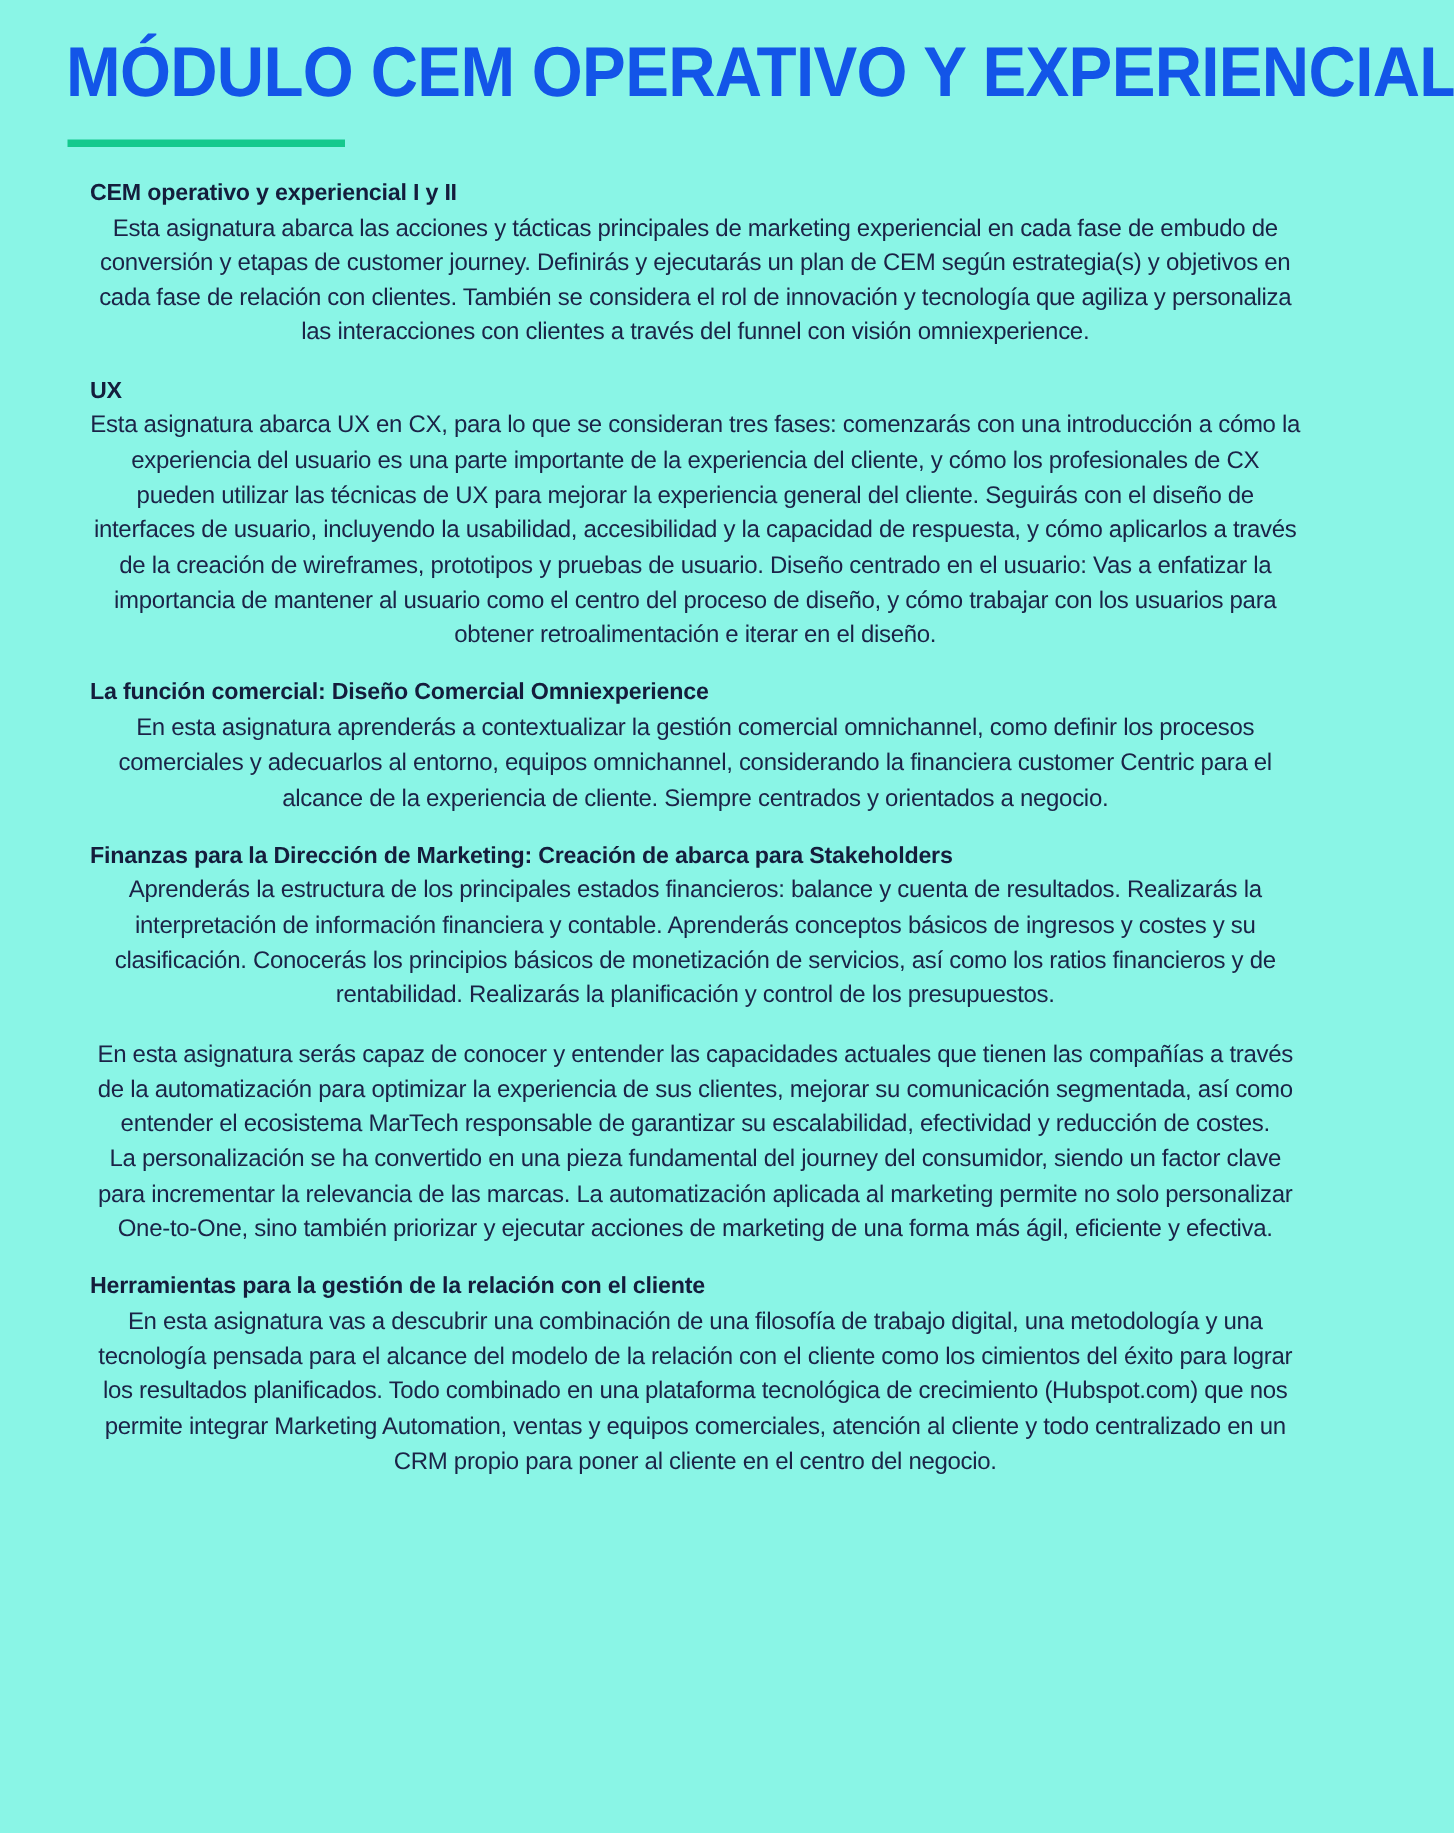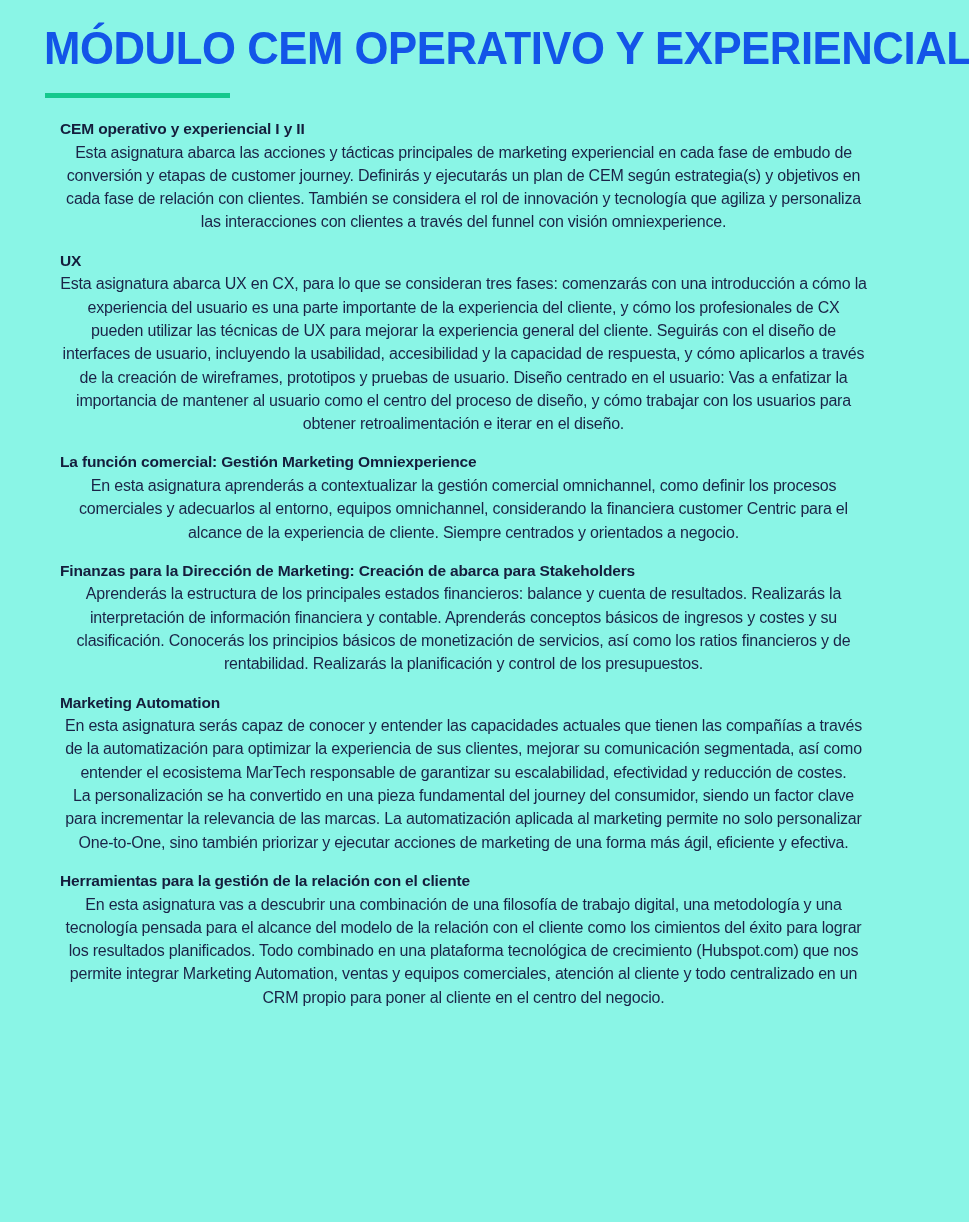--- a/index.html
+++ b/index.html
@@ -100,31 +100,30 @@
       <div class="section-heading">CEM operativo y experiencial I y II</div>
       <p class="section-para">Esta asignatura abarca las acciones y tácticas principales de marketing experiencial en cada fase de embudo de conversión y etapas de customer journey. Definirás y ejecutarás un plan de CEM según estrategia(s) y objetivos en cada fase de relación con clientes. También se considera el rol de innovación y tecnología que agiliza y personaliza las interacciones con clientes a través del funnel con visión omniexperience.</p>
     </div>
 
     <div class="section">
       <div class="section-heading">UX</div>
       <p class="section-para">Esta asignatura abarca UX en CX, para lo que se consideran tres fases: comenzarás con una introducción a cómo la experiencia del usuario es una parte importante de la experiencia del cliente, y cómo los profesionales de CX pueden utilizar las técnicas de UX para mejorar la experiencia general del cliente. Seguirás con el diseño de interfaces de usuario, incluyendo la usabilidad, accesibilidad y la capacidad de respuesta, y cómo aplicarlos a través de la creación de wireframes, prototipos y pruebas de usuario. Diseño centrado en el usuario: Vas a enfatizar la importancia de mantener al usuario como el centro del proceso de diseño, y cómo trabajar con los usuarios para obtener retroalimentación e iterar en el diseño.</p>
     </div>
 
     <div class="section">
-      <div class="section-heading">La función comercial: Gestión Marketing Omniexperience</div>
+      <div class="section-heading">La función comercial: Diseño Comercial Omniexperience</div>
       <p class="section-para">En esta asignatura aprenderás a contextualizar la gestión comercial omnichannel, como definir los procesos comerciales y adecuarlos al entorno, equipos omnichannel, considerando la financiera customer Centric para el alcance de la experiencia de cliente. Siempre centrados y orientados a negocio.</p>
     </div>
 
     <div class="section">
       <div class="section-heading">Finanzas para la Dirección de Marketing: Creación de abarca para Stakeholders</div>
       <p class="section-para">Aprenderás la estructura de los principales estados financieros: balance y cuenta de resultados. Realizarás la interpretación de información financiera y contable. Aprenderás conceptos básicos de ingresos y costes y su clasificación. Conocerás los principios básicos de monetización de servicios, así como los ratios financieros y de rentabilidad. Realizarás la planificación y control de los presupuestos.</p>
     </div>
 
     <div class="section">
-      <div class="section-heading">Marketing Automation</div>
       <p class="section-para">En esta asignatura serás capaz de conocer y entender las capacidades actuales que tienen las compañías a través de la automatización para optimizar la experiencia de sus clientes, mejorar su comunicación segmentada, así como entender el ecosistema MarTech responsable de garantizar su escalabilidad, efectividad y reducción de costes.</p>
       <p class="section-para">La personalización se ha convertido en una pieza fundamental del journey del consumidor, siendo un factor clave para incrementar la relevancia de las marcas. La automatización aplicada al marketing permite no solo personalizar One-to-One, sino también priorizar y ejecutar acciones de marketing de una forma más ágil, eficiente y efectiva.</p>
     </div>
 
     <div class="section">
       <div class="section-heading">Herramientas para la gestión de la relación con el cliente</div>
       <p class="section-para">En esta asignatura vas a descubrir una combinación de una filosofía de trabajo digital, una metodología y una tecnología pensada para el alcance del modelo de la relación con el cliente como los cimientos del éxito para lograr los resultados planificados. Todo combinado en una plataforma tecnológica de crecimiento (Hubspot.com) que nos permite integrar Marketing Automation, ventas y equipos comerciales, atención al cliente y todo centralizado en un CRM propio para poner al cliente en el centro del negocio.</p>
     </div>
 
   </div>

